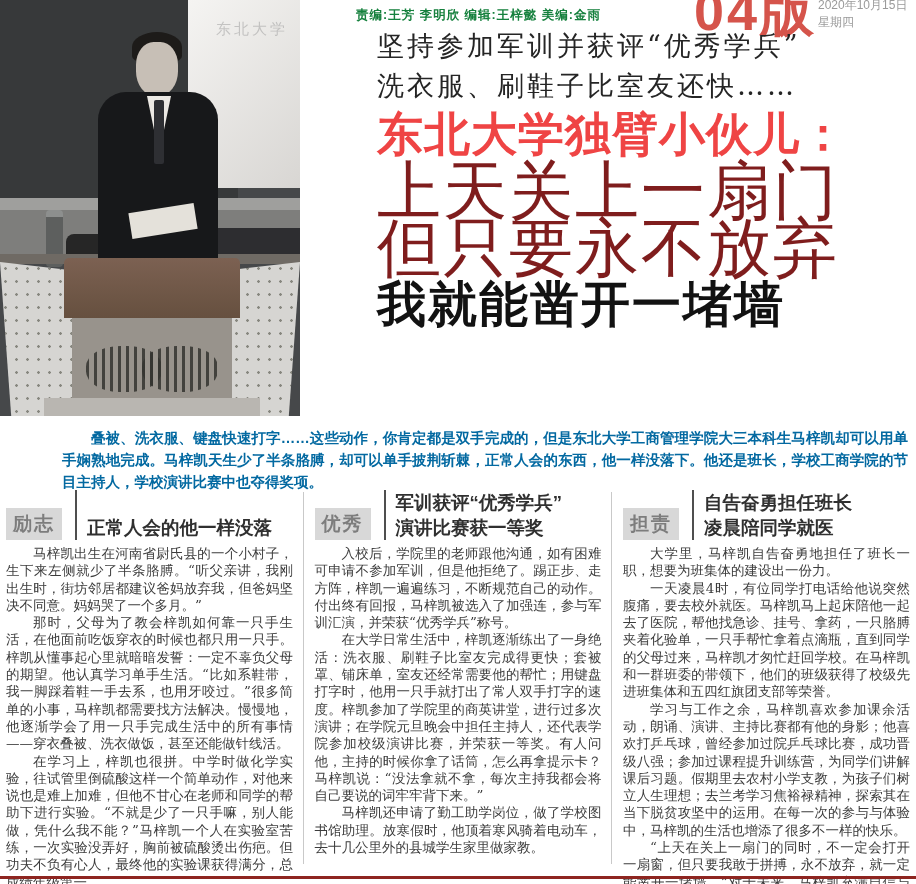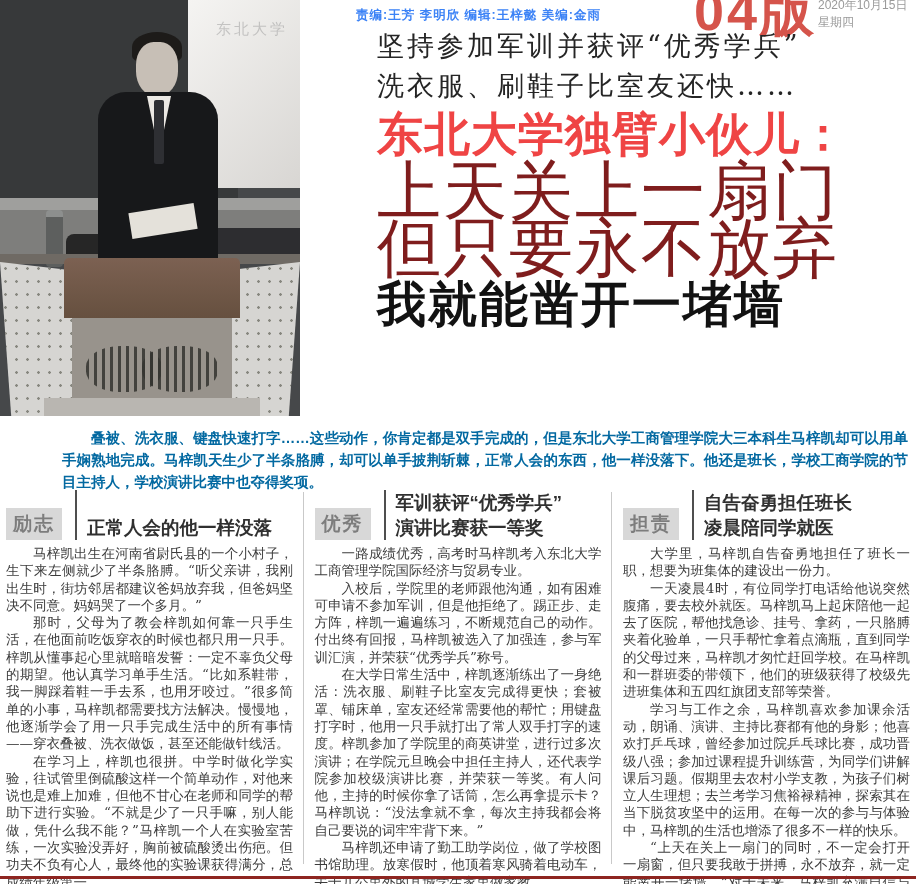--- a/index.html
+++ b/index.html
@@ -1,21 +1,21 @@
 <!DOCTYPE html>
 <html><head>
 <meta charset="utf-8">
 <style>
   html,body{margin:0;padding:0;background:#ffffff;}
   .page{position:relative;width:916px;height:884px;background:#fff;overflow:hidden;
         font-family:"Liberation Sans",sans-serif;}
 
   
   .masthead-credits{position:absolute;left:356px;top:7px;font-size:12.5px;font-weight:bold;
-        color:#3b82f6;letter-spacing:1px;}
+        color:#15803d;letter-spacing:1px;}
   .page-number{position:absolute;left:694px;top:-24px;font-size:54px;font-weight:900;
         color:#d5544b;letter-spacing:3px;font-family:"Liberation Sans",sans-serif;}
   .issue-date{position:absolute;left:818px;top:-3px;font-size:12px;color:#9a9a9a;}
 
   
   .photo{position:absolute;left:0;top:0;width:300px;height:416px;background:#46484a;overflow:hidden;}
   .pv-board-dark{position:absolute;left:0;top:0;width:238px;height:198px;background:#37393a;}
   .pv-screen{position:absolute;right:0;top:0;width:112px;height:188px;
         background:linear-gradient(135deg,#f5f4f2,#d8d6d3);}
   .pv-watermark{position:absolute;top:20px;right:12px;color:rgba(160,160,160,0.55);
@@ -149,21 +149,20 @@
 
     <div class="column">
       <div class="col-header">
         <span class="col-tag">优秀</span>
         <span class="col-title">
           <span>军训获评“优秀学兵”</span><br>
           <span>演讲比赛获一等奖</span>
         </span>
       </div>
       <div class="col-body">
-        <p>一路成绩优秀，高考时马梓凯考入东北大学工商管理学院国际经济与贸易专业。</p>
         <p>入校后，学院里的老师跟他沟通，如有困难可申请不参加军训，但是他拒绝了。踢正步、走方阵，梓凯一遍遍练习，不断规范自己的动作。付出终有回报，马梓凯被选入了加强连，参与军训汇演，并荣获“优秀学兵”称号。</p>
         <p>在大学日常生活中，梓凯逐渐练出了一身绝活：洗衣服、刷鞋子比室友完成得更快；套被罩、铺床单，室友还经常需要他的帮忙；用键盘打字时，他用一只手就打出了常人双手打字的速度。梓凯参加了学院里的商英讲堂，进行过多次演讲；在学院元旦晚会中担任主持人，还代表学院参加校级演讲比赛，并荣获一等奖。有人问他，主持的时候你拿了话筒，怎么再拿提示卡？马梓凯说：“没法拿就不拿，每次主持我都会将自己要说的词牢牢背下来。”</p>
         <p>马梓凯还申请了勤工助学岗位，做了学校图书馆助理。放寒假时，他顶着寒风骑着电动车，去十几公里外的县城学生家里做家教。</p>
       </div>
     </div>
 
     <div class="column">
       <div class="col-header">
         <span class="col-tag">担责</span>
         <span class="col-title">

